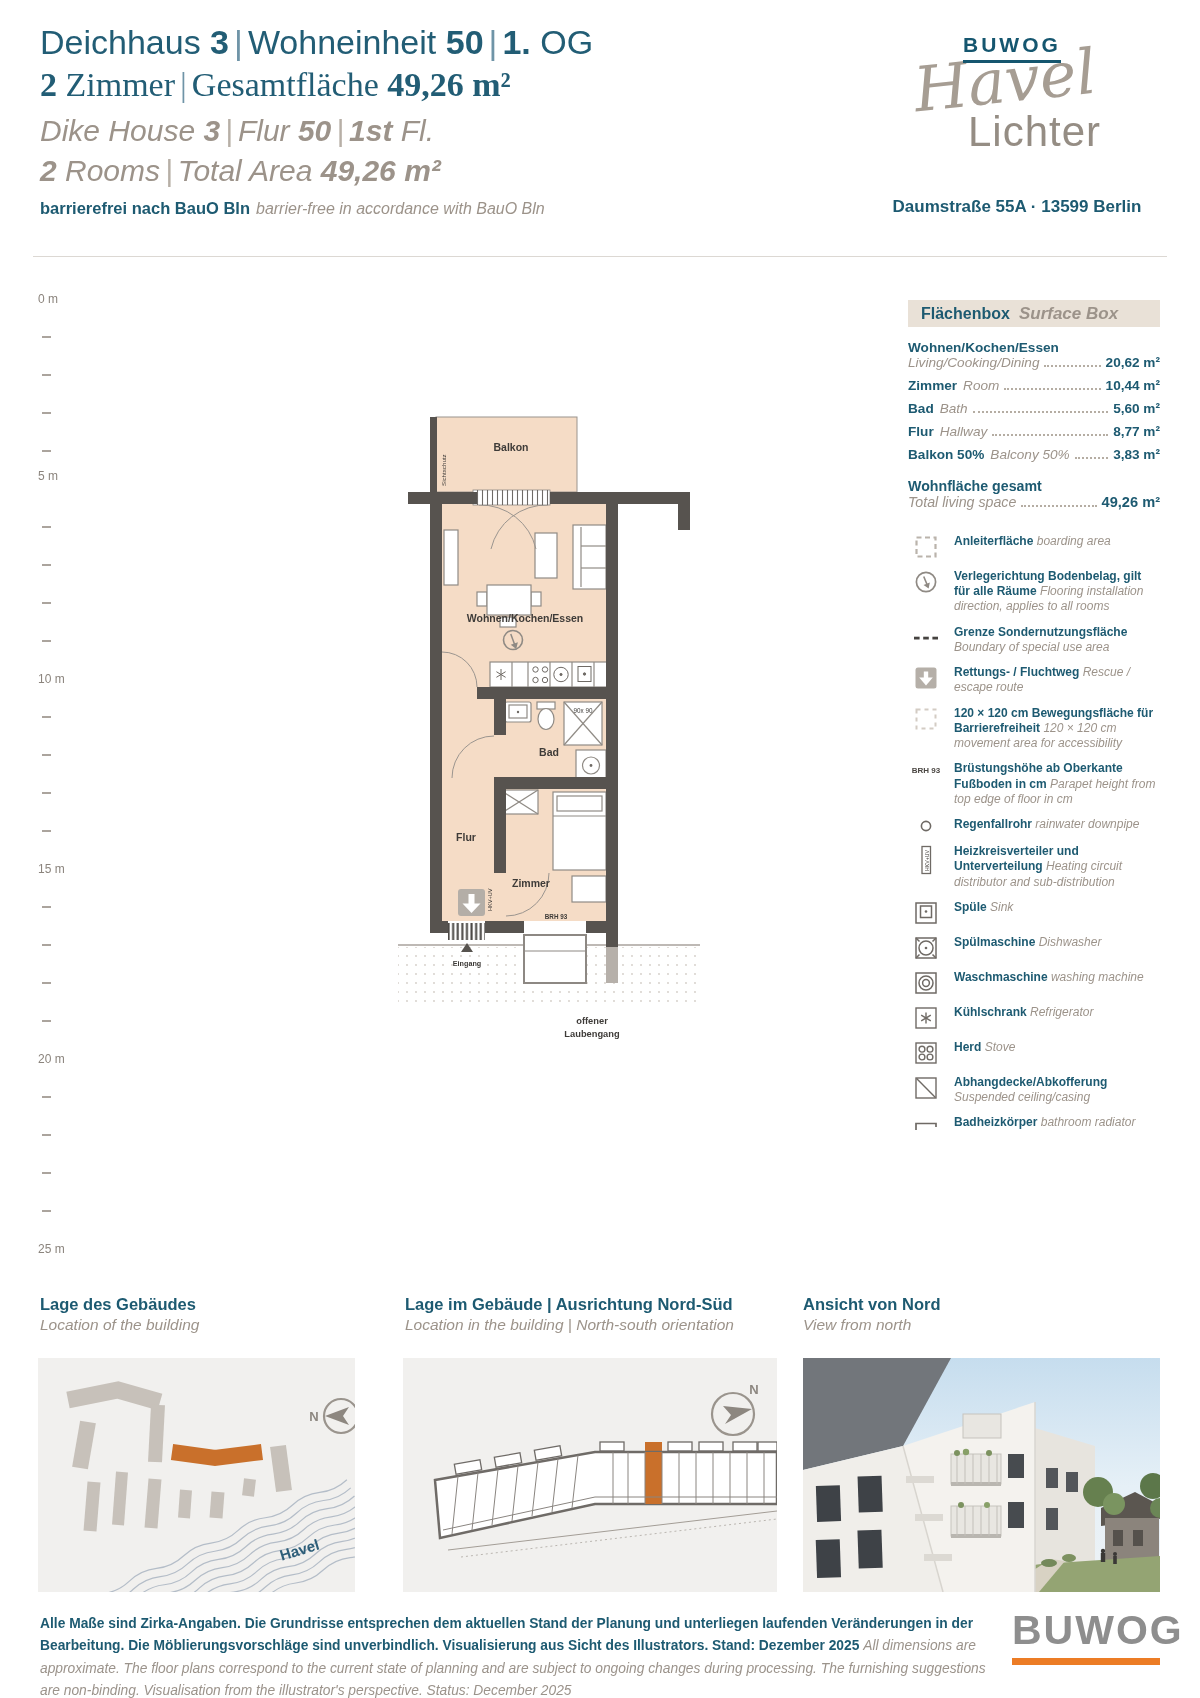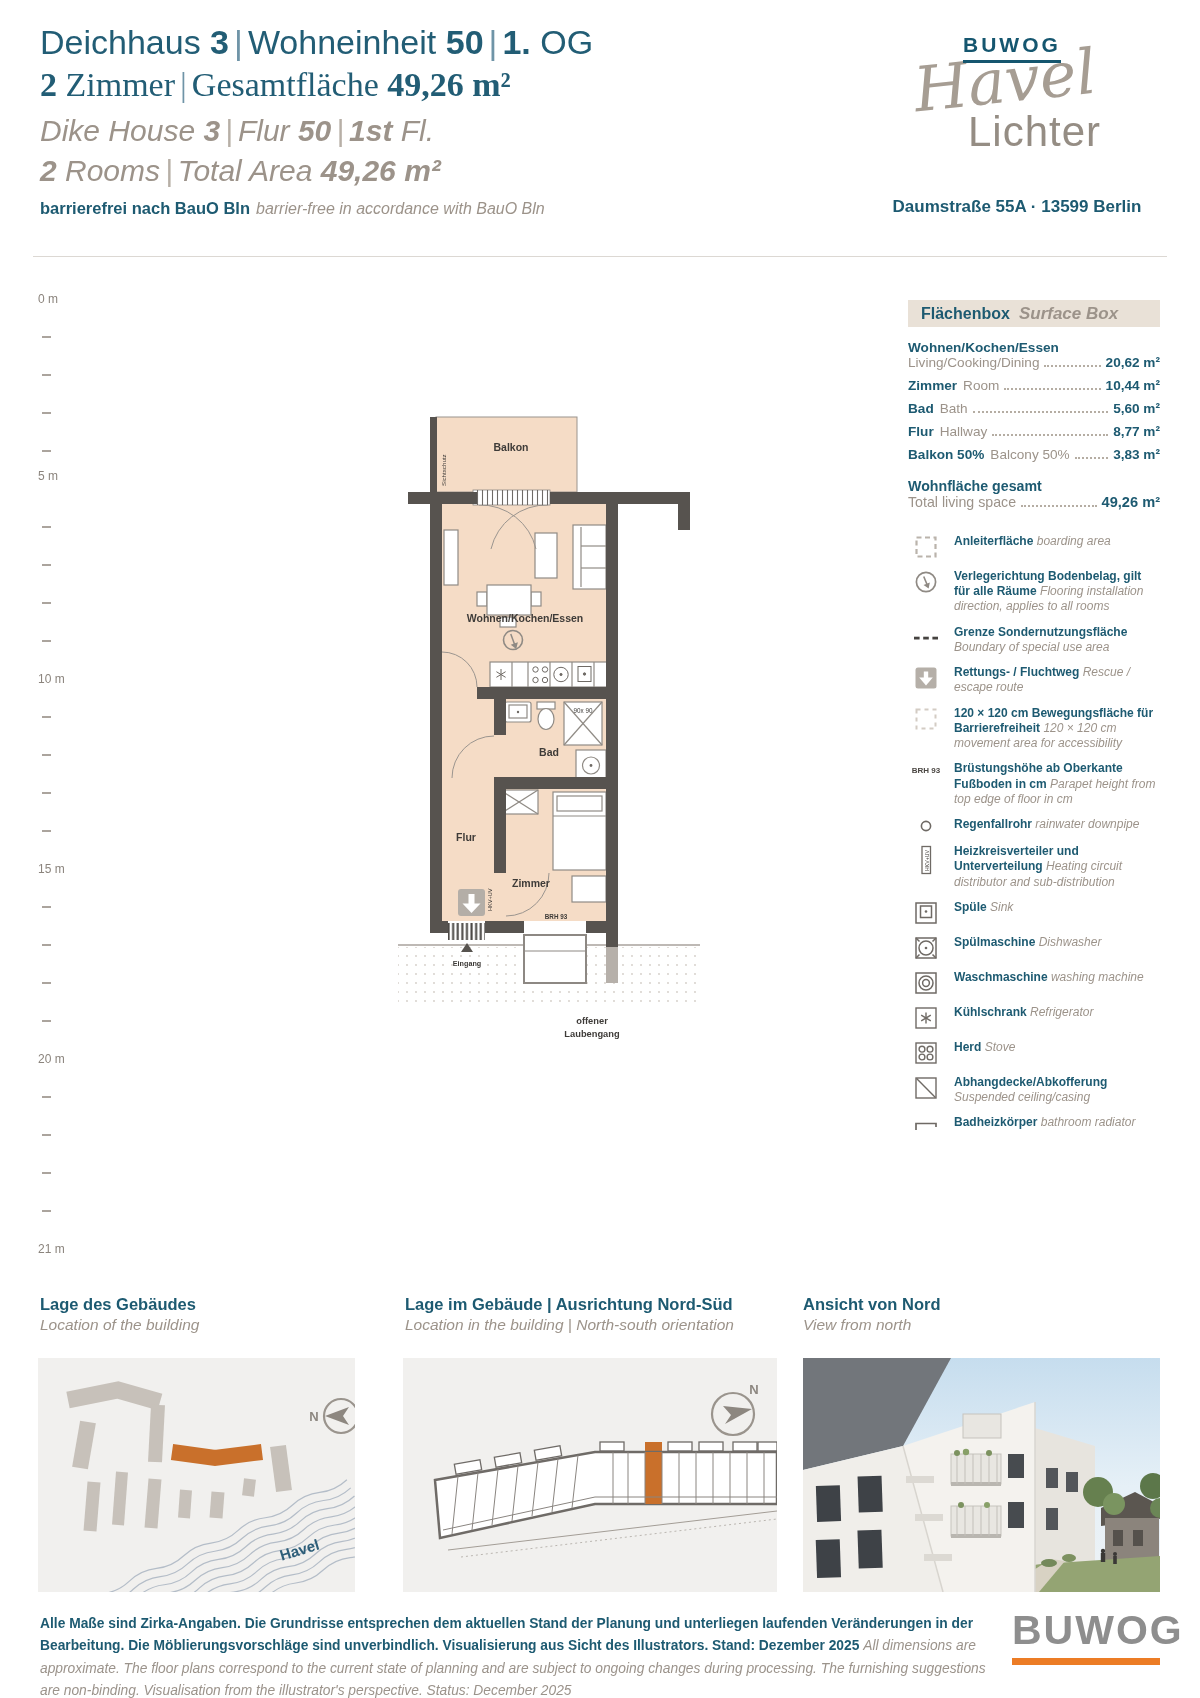--- a/index.html
+++ b/index.html
@@ -32,21 +32,21 @@
 
   
   .sbox{width:252px;}
   .sbox-bar{background:#e9e1d7;height:27px;display:flex;align-items:center;padding-left:13px;gap:9px;}
   .sbox-bar .de{font-size:16px;font-weight:700;color:#1d5a71;}
   .sbox-bar .en{font-size:17px;font-style:italic;font-weight:700;color:#9c938a;}
   .srows{margin-top:13px;}
   .srow{font-size:13.6px;margin-bottom:8px;}
   .sline{display:flex;align-items:flex-end;}
   .sde{font-weight:700;color:#1d5a71;white-space:nowrap;}
-  .sen{color:#9c938a;margin-left:6px;white-space:nowrap;text-align:right;}
+  .sen{font-style:italic;color:#9c938a;margin-left:6px;white-space:nowrap;text-align:right;}
   .leader{flex:1;border-bottom:2px dotted #b5ada3;margin:0 5px 3px 5px;min-width:10px;}
   .sval{font-weight:700;color:#1d5a71;white-space:nowrap;}
   .total{margin-top:16px;font-size:14.2px;}
   .total .sde{font-size:14.2px;}
   .total .sval{font-size:14.6px;}
 
   
   .legend{margin-top:24px;}
   .lg{display:flex;gap:10px;margin-bottom:10px;}
   .lg-icon{flex:0 0 36px;display:flex;justify-content:center;align-items:flex-start;padding-top:1px;}
@@ -88,21 +88,21 @@
   <div class="abs address" style="left:852px;top:197px;width:330px;">Daumstraße 55A · 13599 Berlin</div>
 
   <div class="abs divider" style="left:33px;top:256px;width:1134px;"></div>
 
   <div class="abs" style="left:38px;top:299px;width:60px;height:965px;">
       <div class="ruler-label" style="top: -7px;">0 m</div>
       <div class="ruler-label" style="top: 170px;">5 m</div>
       <div class="ruler-label" style="top: 373px;">10 m</div>
       <div class="ruler-label" style="top: 563px;">15 m</div>
       <div class="ruler-label" style="top: 753px;">20 m</div>
-      <div class="ruler-label" style="top: 943px;">21 m</div>
+      <div class="ruler-label" style="top: 943px;">25 m</div>
       <div class="ruler-tick" style="top: 37px;"></div>
       <div class="ruler-tick" style="top: 75px;"></div>
       <div class="ruler-tick" style="top: 113px;"></div>
       <div class="ruler-tick" style="top: 151px;"></div>
       <div class="ruler-tick" style="top: 227px;"></div>
       <div class="ruler-tick" style="top: 265px;"></div>
       <div class="ruler-tick" style="top: 303px;"></div>
       <div class="ruler-tick" style="top: 341px;"></div>
       <div class="ruler-tick" style="top: 417px;"></div>
       <div class="ruler-tick" style="top: 455px;"></div>

